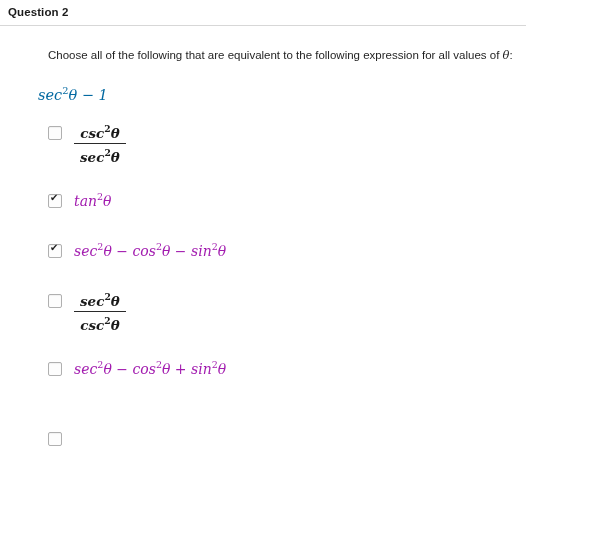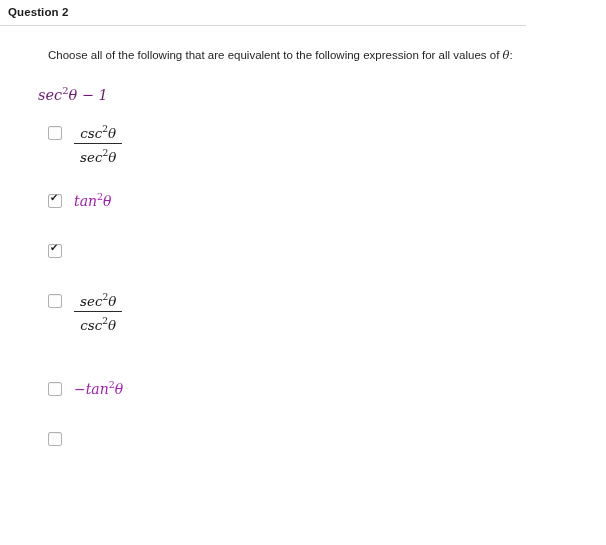--- a/index.html
+++ b/index.html
@@ -38,21 +38,21 @@
   .prompt {
     margin: 22px 0 0 48px;
     font-size: 11.5px;
     color: #1f1f1f;
     line-height: 1.3;
   }
   .math {
     font-family: "DejaVu Serif", serif;
     font-style: italic;
     font-size: 14.5px;
-    color: #701a75;
+    color: #0369a1;
     white-space: nowrap;
   }
   sup {
     font-size: 0.68em;
     vertical-align: super;
     font-style: normal;
   }
   .expression {
     margin: 22px 0 0 38px;
   }
@@ -60,20 +60,21 @@
     margin: 20px 0 0 0;
   }
   .option {
     display: flex;
     align-items: flex-start;
     margin: 0 0 0 48px;
     min-height: 30px;
   }
   .option.frac {
     min-height: 54px;
+    font-weight: bold;
   }
   .opt-spacer-simple { height: 20px; }
   .opt-spacer-frac { height: 14px; }
   .checkbox {
     width: 12px;
     height: 12px;
     border: 1px solid #b0b0b0;
     background: #fdfdfd;
     border-radius: 2px;
     box-shadow: inset 0 1px 1px rgba(0,0,0,0.05);
@@ -162,44 +163,47 @@
       <div class="option">
         <span class="checkbox checked"></span>
         <span class="opt-label">
           <span class="up">tan</span><sup>2</sup><span>θ</span>
         </span>
       </div>
       <div class="opt-spacer-simple"></div>
 
       <div class="option">
         <span class="checkbox checked"></span>
+        <span class="opt-label">
+          <span>sec</span><sup>2</sup><span>θ</span><span class="up"> − </span><span class="up">cos</span><sup>2</sup><span>θ</span><span class="up"> − </span><span class="up">sin</span><sup>2</sup><span>θ</span>
+        </span>
       </div>
       <div class="opt-spacer-simple"></div>
 
       <div class="option frac">
         <span class="checkbox"></span>
         <span class="fraction">
           <span class="num">
             <span>sec</span><sup>2</sup><span>θ</span>
           </span>
           <span class="den">
             <span>csc</span><sup>2</sup><span>θ</span>
           </span>
         </span>
       </div>
       <div class="opt-spacer-frac"></div>
 
-      <div class="opt-spacer-simple"></div>
-
       <div class="option">
         <span class="checkbox"></span>
         <span class="opt-label">
-          <span class="up">−tan</span><sup>2</sup><span>θ</span>
-        </span>
-      </div>
+          <span>sec</span><sup>2</sup><span>θ</span><span class="up"> − </span><span class="up">cos</span><sup>2</sup><span>θ</span><span class="up"> + </span><span class="up">sin</span><sup>2</sup><span>θ</span>
+        </span>
+      </div>
+      <div class="opt-spacer-simple"></div>
+
       <div class="opt-spacer-simple"></div>
 
       <div class="option frac">
         <span class="checkbox"></span>
       </div>
 
     </div>
   </div>
 </div>
 

